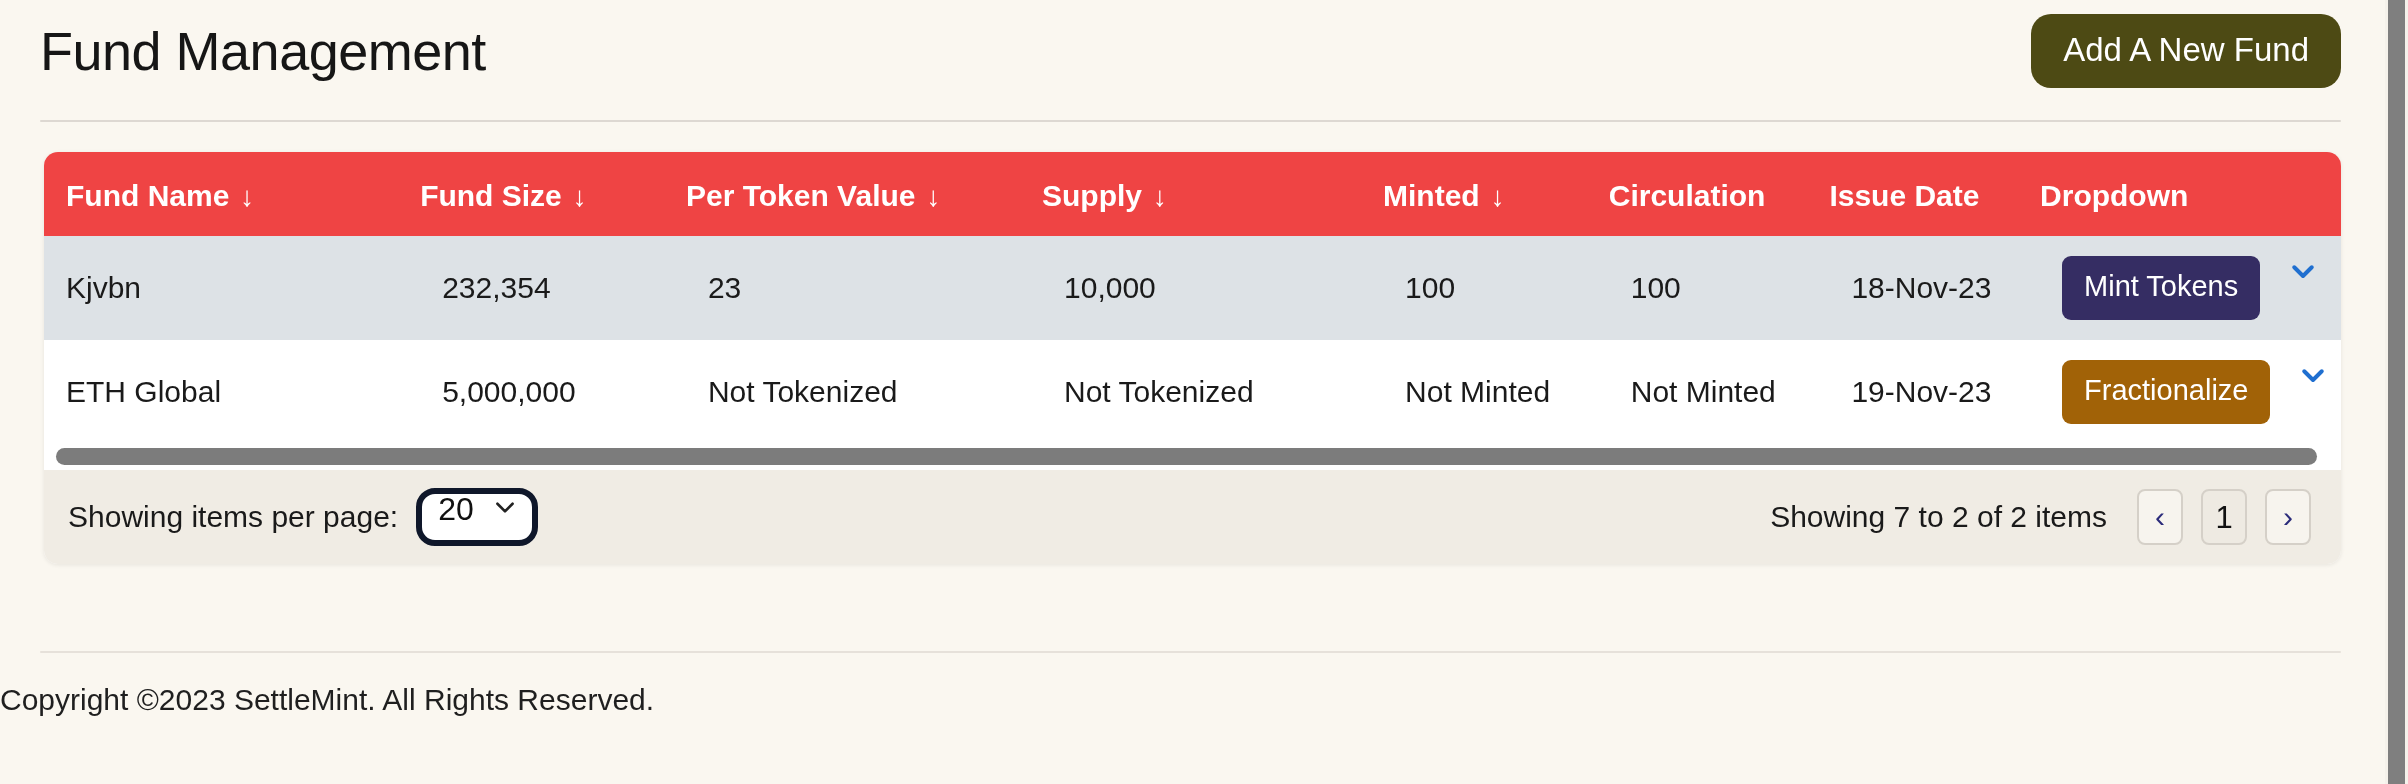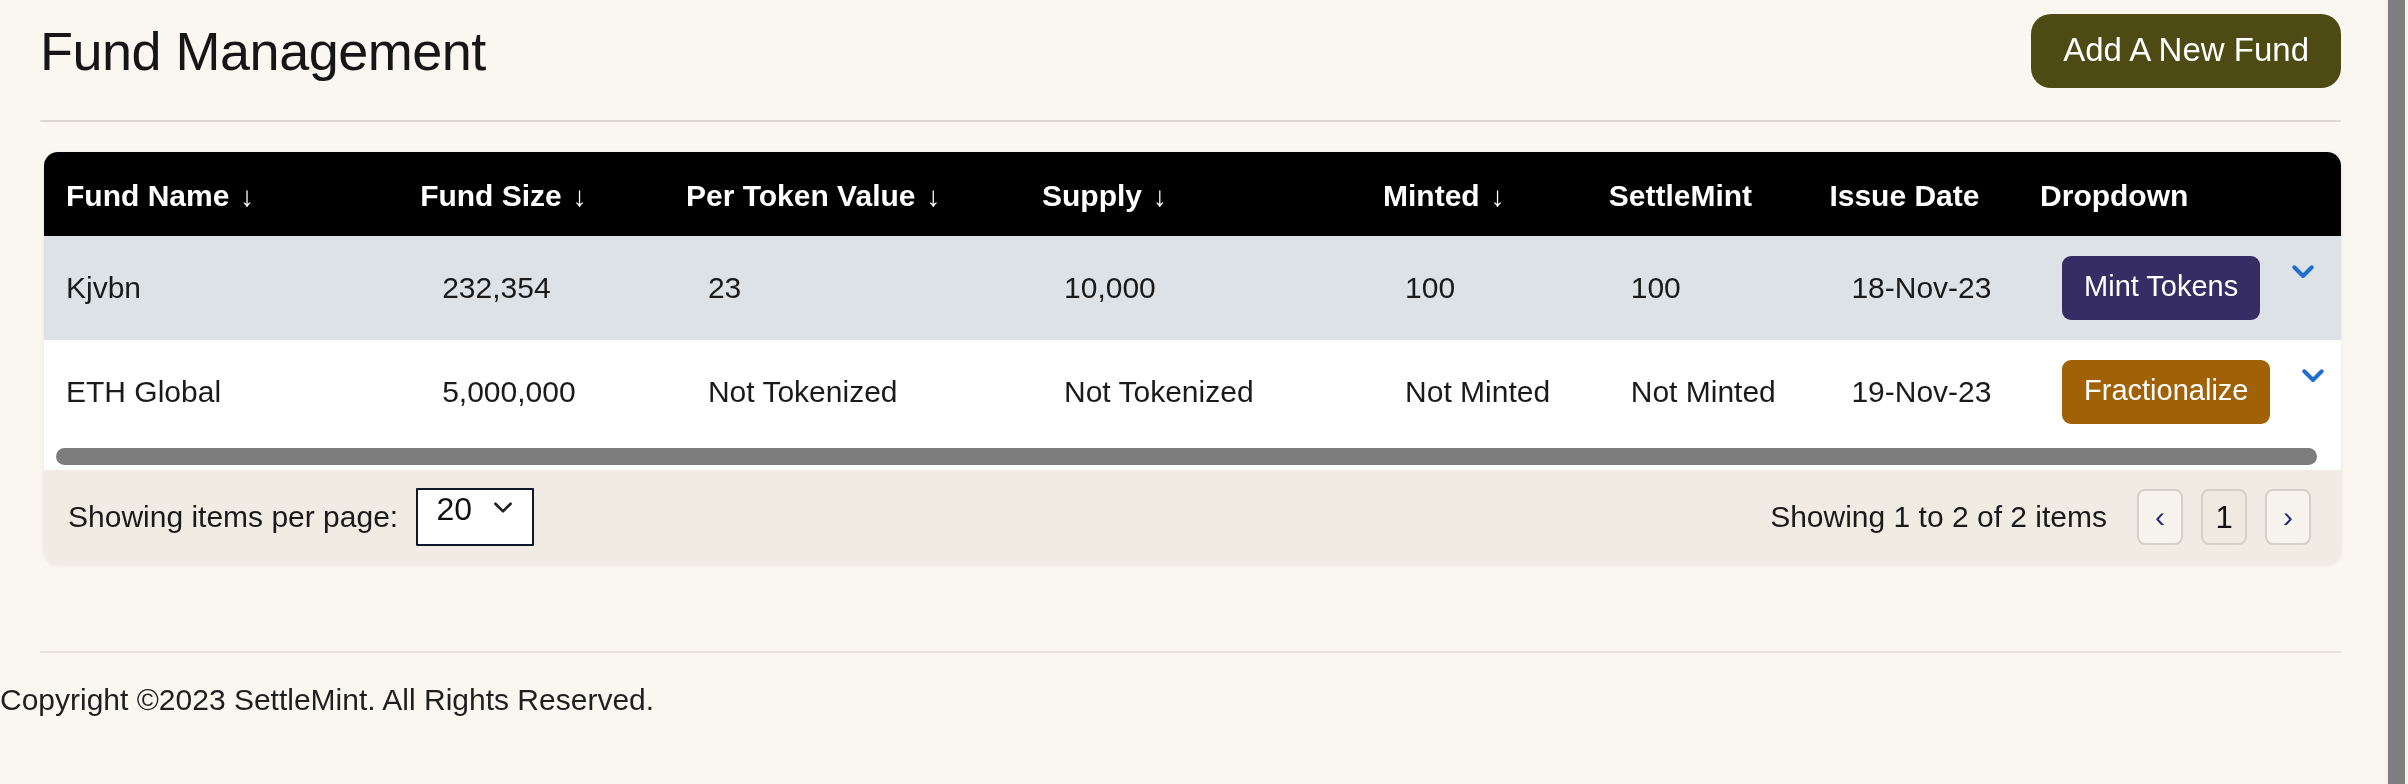--- a/index.html
+++ b/index.html
@@ -72,21 +72,21 @@
     box-shadow: 0 1px 4px rgba(0,0,0,0.08);
   }
 
   table.fund-table {
     width: 100%;
     border-collapse: collapse;
     table-layout: fixed;
   }
 
   table.fund-table thead th {
-    background: #000000;
+    background: #ef4444;
     color: #ffffff;
     font-size: 30px;
     font-weight: 700;
     text-align: left;
     padding: 22px 0 19px 0;
     height: 84px;
     vertical-align: middle;
     white-space: nowrap;
   }
 
@@ -194,22 +194,22 @@
 
   .per-page-label {
     font-size: 30px;
     color: #1a1a1a;
     white-space: nowrap;
   }
 
   .per-page-select {
     position: relative;
     background: #ffffff;
-    border: 2px solid #0f172a;
-    border-radius: 1px;
+    border: 6px solid #0f172a;
+    border-radius: 19px;
     height: 58px;
     min-width: 118px;
     display: flex;
     align-items: center;
     justify-content: center;
     gap: 18px;
     padding: 0 14px 16px 16px;
     cursor: pointer;
   }
   .per-page-select .val {
@@ -324,21 +324,21 @@
             </span>
           </th>
           <th class="col-minted">
             <span class="th-inner">
               <span>Minted</span>
               <span class="sort-icon">↓</span>
             </span>
           </th>
           <th class="col-circ">
             <span class="th-inner">
-              <span>SettleMint</span>
+              <span>Circulation</span>
             </span>
           </th>
           <th class="col-issue">
             <span class="th-inner">
               <span>Issue Date</span>
             </span>
           </th>
           <th class="col-dropdown">
             <span class="th-inner">
               <span>Dropdown</span>
@@ -402,21 +402,21 @@
           <span class="val">20</span>
           <span>
             <svg width="26" height="26" viewBox="0 0 24 24" fill="none" stroke="#222222" stroke-width="2.4" stroke-linecap="round" stroke-linejoin="round">
                 <polyline points="5,9 12,16 19,9"></polyline>
               </svg>
           </span>
         </div>
       </div>
 
       <div class="pager-group">
-        <span class="pager-status">Showing 1 to 2 of 2 items</span>
+        <span class="pager-status">Showing 7 to 2 of 2 items</span>
         <div class="pager-btn">‹</div>
         <div class="pager-btn current">1</div>
         <div class="pager-btn">›</div>
       </div>
     </div>
 
   </div>
 
   <div class="bottom-divider"></div>
   <div class="copyright">Copyright ©2023 SettleMint. All Rights Reserved.</div>

